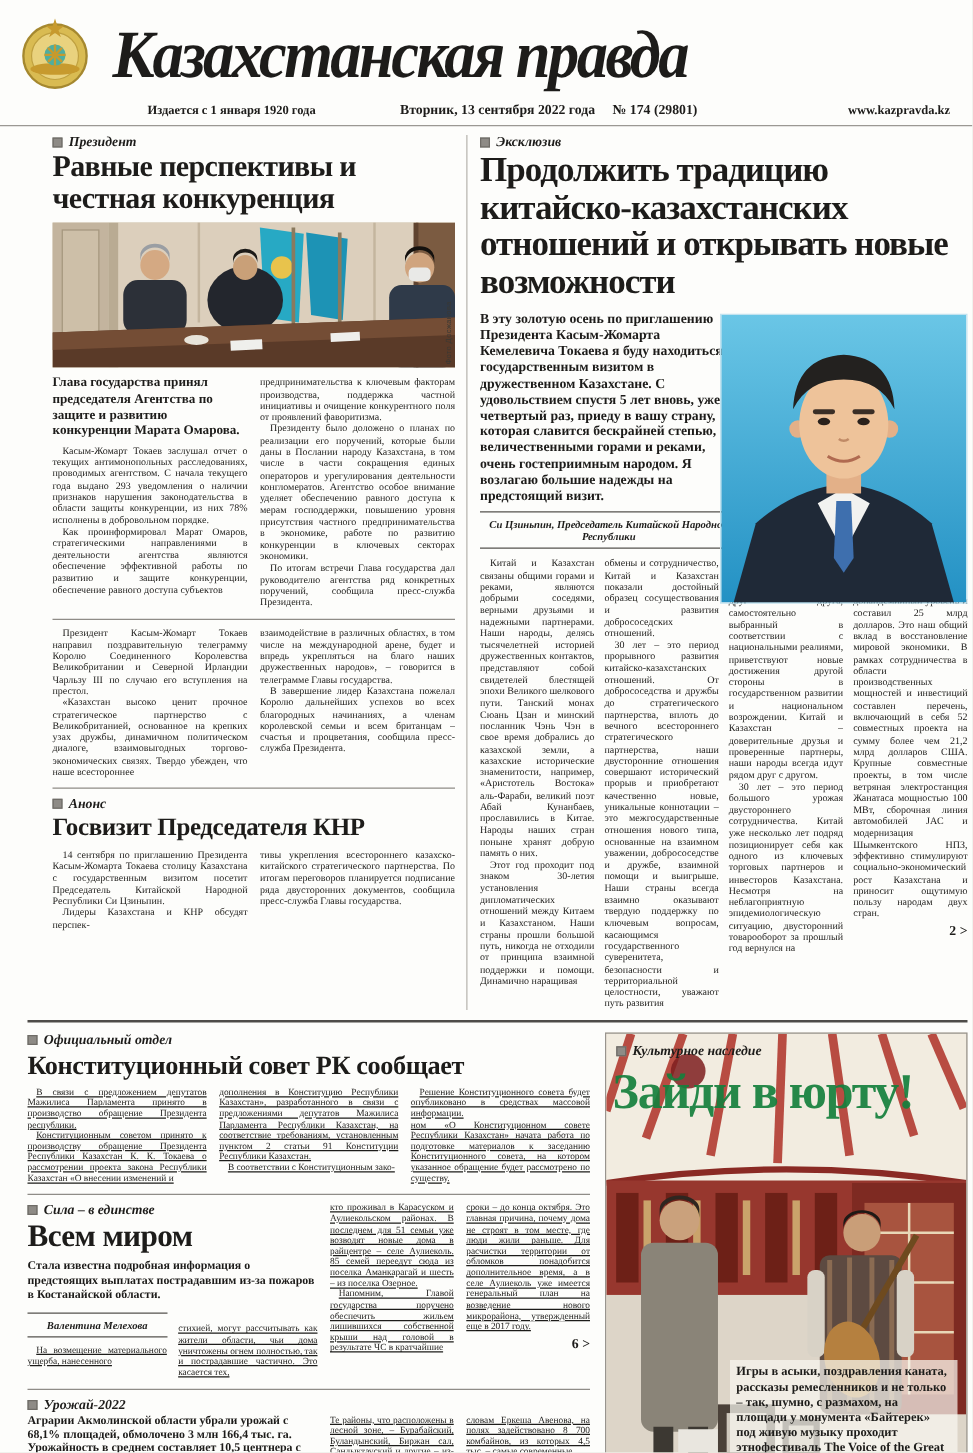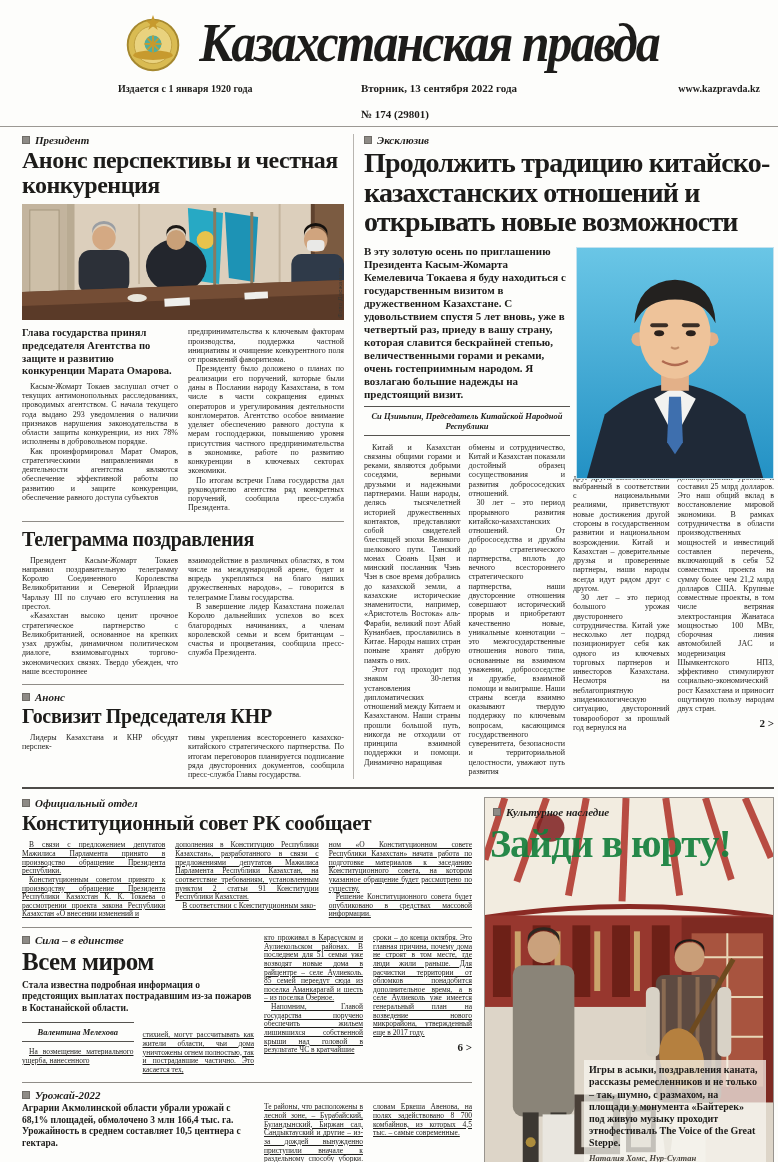--- a/index.html
+++ b/index.html
@@ -2,44 +2,44 @@
 <html lang="ru"><head>
 <meta charset="utf-8">
 <style>
   * { margin:0; padding:0; box-sizing:border-box; }
   body { background:#dddbd6; font-family:"Liberation Serif","DejaVu Serif",serif; }
   .page { width:778px; height:1162px; margin:0 auto; background:#fdfdfb; color:#1d1c1a;
           position:relative; overflow:hidden; }
 
   
   .header { padding:6px 10px 0 14px; border-bottom:1px solid #9b9893; }
-  .mast-row { display:flex; align-items:center; justify-content:center; gap:16px; height:74px; }
+  .mast-row { display:flex; align-items:center; gap:16px; height:74px; }
   .emblem { width:60px; height:60px; flex:0 0 auto; }
   .mast-title { font-size:50px; font-weight:bold; font-style:italic; letter-spacing:-2px;
                 white-space:nowrap; transform:scaleY(1.08); }
   .date-row { display:flex; align-items:baseline; font-size:10px; font-weight:bold; padding:2px 8px 6px 8px; }
   .date-left { flex:1; padding-left:96px; }
-  .date-center { display:flex; gap:14px; font-size:11px;flex-direction:column; }
+  .date-center { display:flex; gap:14px; font-size:11px; }
   .date-right { flex:1; text-align:right; }
 
   
   .kicker { display:flex; align-items:center; gap:5px; font-size:11px; font-weight:bold;
             font-style:italic; margin-bottom:2px; }
   .kicker .sq { width:8px; height:8px; background:#8e8b86; border:1px solid #6f6c67; flex:0 0 auto; }
   .p { font-size:8px; line-height:1.16; text-align:justify; text-indent:8px; overflow-wrap:break-word; }
   .p.noind { text-indent:0; }
   .cols { display:flex; gap:10px; }
   .cols > div { flex:1; min-width:0; }
   .sep { border-top:1px solid #8f8c87; margin:8px 0 6px 0; }
   .cont { text-align:right; font-weight:bold; font-size:11px; margin-top:3px; }
   .byline-box { border-top:1px solid #55534f; border-bottom:1px solid #55534f; text-align:center;
                 font-weight:bold; font-style:italic; font-size:8.5px; padding:4px 2px; margin:5px 0 6px 0; }
 
   
-  .top { display:flex; padding:7px 4px 0 22px; }
+  .top { display:flex; padding:7px 4px 0 22px;margin-left:20px; }
   .col-left { width:332px; padding-right:9px; border-right:1px solid #b8b5b0; }
   .col-right { flex:1; min-width:0; padding-left:10px; }
 
   .h-pres { font-size:24px; line-height:1.05; font-weight:bold; letter-spacing:-0.5px; margin:2px 0 6px 0; }
   .pres-photo { width:100%; height:116px; position:relative; background:#d6cbb8; }
   .pres-photo svg { display:block; width:100%; height:100%; }
   .photo-credit { position:absolute; right:1px; bottom:3px; writing-mode:vertical-rl;
                   transform:rotate(180deg); font-size:6px; color:#3a3833;
                   font-family:"Liberation Sans",sans-serif; letter-spacing:0.3px; }
   .lede-sm { font-size:10.5px; font-weight:bold; line-height:1.2; margin-bottom:4px; text-align:left; }
@@ -122,21 +122,21 @@
   </div>
 
   <div class="top">
 
     <div class="col-left">
 
       <div class="kicker">
         <span class="sq"></span>
         <span>Президент</span>
       </div>
-      <div class="h-pres">Анонс перспективы и честная конкуренция</div>
+      <div class="h-pres">Равные перспективы и честная конкуренция</div>
 
       <div class="pres-photo">
         <svg viewBox="0 0 330 116" preserveAspectRatio="none">
           <rect width="330" height="116" fill="#d6cbb8"></rect>
           <rect x="0" y="0" width="46" height="116" fill="#c3b49e"></rect>
           <rect x="8" y="6" width="30" height="104" fill="#cdbfa8" stroke="#a5977e" stroke-width="1"></rect>
           <rect x="46" y="0" width="8" height="116" fill="#b9ab93"></rect>
           <rect x="54" y="0" width="244" height="88" fill="#dccfbc"></rect>
           <line x1="120" y1="0" x2="120" y2="80" stroke="#c4b59e" stroke-width="2"></line>
           <line x1="264" y1="0" x2="264" y2="80" stroke="#c4b59e" stroke-width="2"></line>
@@ -174,41 +174,41 @@
         </div>
         <div>
           <div class="p noind">предпринимательства к ключевым факторам производства, поддержка частной инициативы и очищение конкурентного поля от проявлений фаворитизма.</div>
           <div class="p">Президенту было доложено о планах по реализации его поручений, которые были даны в Послании народу Казахстана, в том числе в части сокращения единых операторов и урегулирования деятельности конгломератов. Агентство особое внимание уделяет обеспечению равного доступа к мерам господдержки, повышению уровня присутствия частного предпринимательства в экономике, работе по развитию конкуренции в ключевых секторах экономики.</div>
           <div class="p">По итогам встречи Глава государства дал руководителю агентства ряд конкретных поручений, сообщила пресс-служба Президента.</div>
         </div>
       </div>
 
       <div class="sep"></div>
 
-      <div class="h-mid">Телеграмма поздравления</div>
       <div class="cols">
         <div>
           <div class="p">Президент Касым-Жомарт Токаев направил поздравительную телеграмму Королю Соединенного Королевства Великобритании и Северной Ирландии Чарльзу III по случаю его вступления на престол.</div>
           <div class="p">«Казахстан высоко ценит прочное стратегическое партнерство с Великобританией, основанное на крепких узах дружбы, динамичном политическом диалоге, взаимовыгодных торгово-экономических связях. Твердо убежден, что наше всестороннее</div>
         </div>
         <div>
           <div class="p noind">взаимодействие в различных областях, в том числе на международной арене, будет и впредь укрепляться на благо наших дружественных народов», – говорится в телеграмме Главы государства.</div>
           <div class="p">В завершение лидер Казахстана пожелал Королю дальнейших успехов во всех благородных начинаниях, а членам королевской семьи и всем британцам – счастья и процветания, сообщила пресс-служба Президента.</div>
         </div>
       </div>
 
       <div class="sep"></div>
 
       <div class="kicker">
         <span class="sq"></span>
         <span>Анонс</span>
       </div>
       <div class="h-mid">Госвизит Председателя КНР</div>
       <div class="cols">
         <div>
+          <div class="p">14 сентября по приглашению Президента Касым-Жомарта Токаева столицу Казахстана с государственным визитом посетит Председатель Китайской Народной Республики Си Цзиньпин.</div>
           <div class="p">Лидеры Казахстана и КНР обсудят перспек-</div>
         </div>
         <div>
           <div class="p noind">тивы укрепления всестороннего казахско-китайского стратегического партнерства. По итогам переговоров планируется подписание ряда двусторонних документов, сообщила пресс-служба Главы государства.</div>
         </div>
       </div>
     </div>
 
     <div class="col-right">
       <div class="kicker">
@@ -282,22 +282,22 @@
       <div class="cols">
         <div>
           <div class="bp">В связи с предложением депутатов Мажилиса Парламента принято в производство обращение Президента республики.</div>
           <div class="bp">Конституционным советом принято к производству обращение Президента Республики Казахстан К. К. Токаева о рассмотрении проекта закона Республики Казахстан «О внесении изменений и</div>
         </div>
         <div>
           <div class="bp noind">дополнения в Конституцию Республики Казахстан», разработанного в связи с предложениями депутатов Мажилиса Парламента Республики Казахстан, на соответствие требованиям, установленным пунктом 2 статьи 91 Конституции Республики Казахстан.</div>
           <div class="bp">В соответствии с Конституционным зако-</div>
         </div>
         <div>
+          <div class="bp">Решение Конституционного совета будет опубликовано в средствах массовой информации.</div>
           <div class="bp noind">ном «О Конституционном совете Республики Казахстан» начата работа по подготовке материалов к заседанию Конституционного совета, на котором указанное обращение будет рассмотрено по существу.</div>
-          <div class="bp">Решение Конституционного совета будет опубликовано в средствах массовой информации.</div>
         </div>
       </div>
 
       <div class="sep"></div>
 
       <div class="vsem">
         <div class="vsem-left">
           <div class="kicker">
             <span class="sq"></span>
             <span>Сила – в единстве</span>

